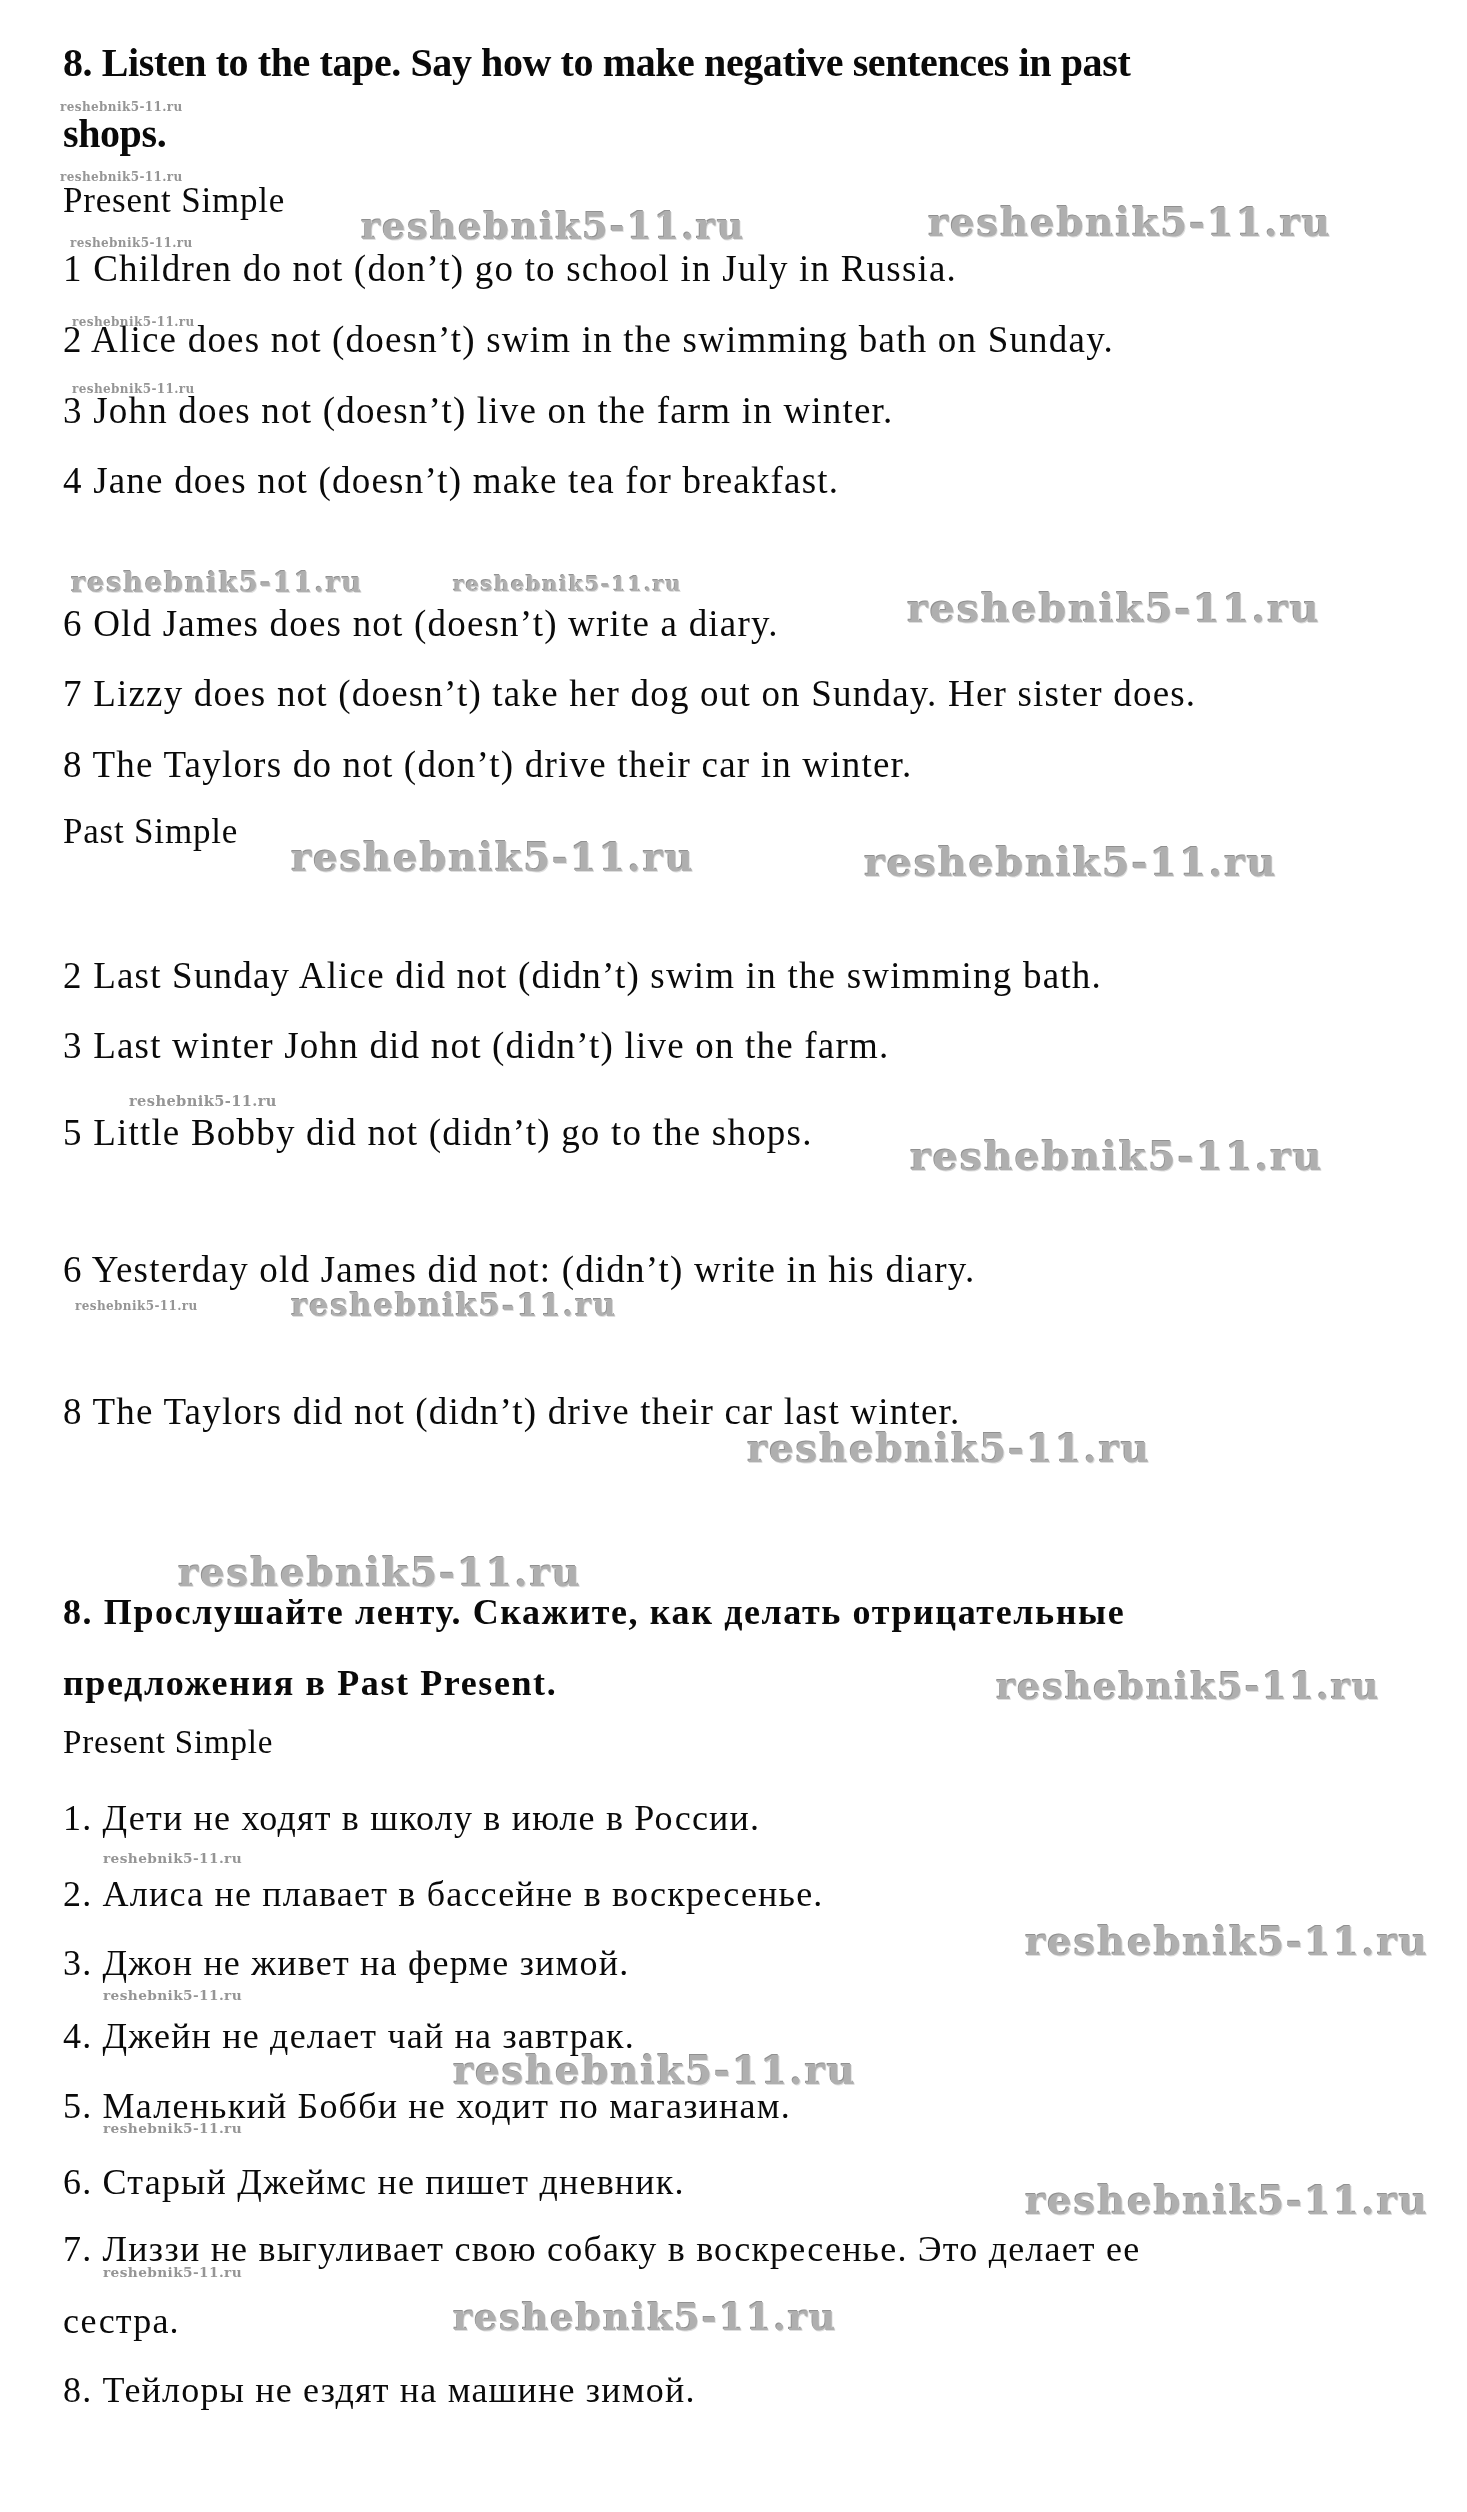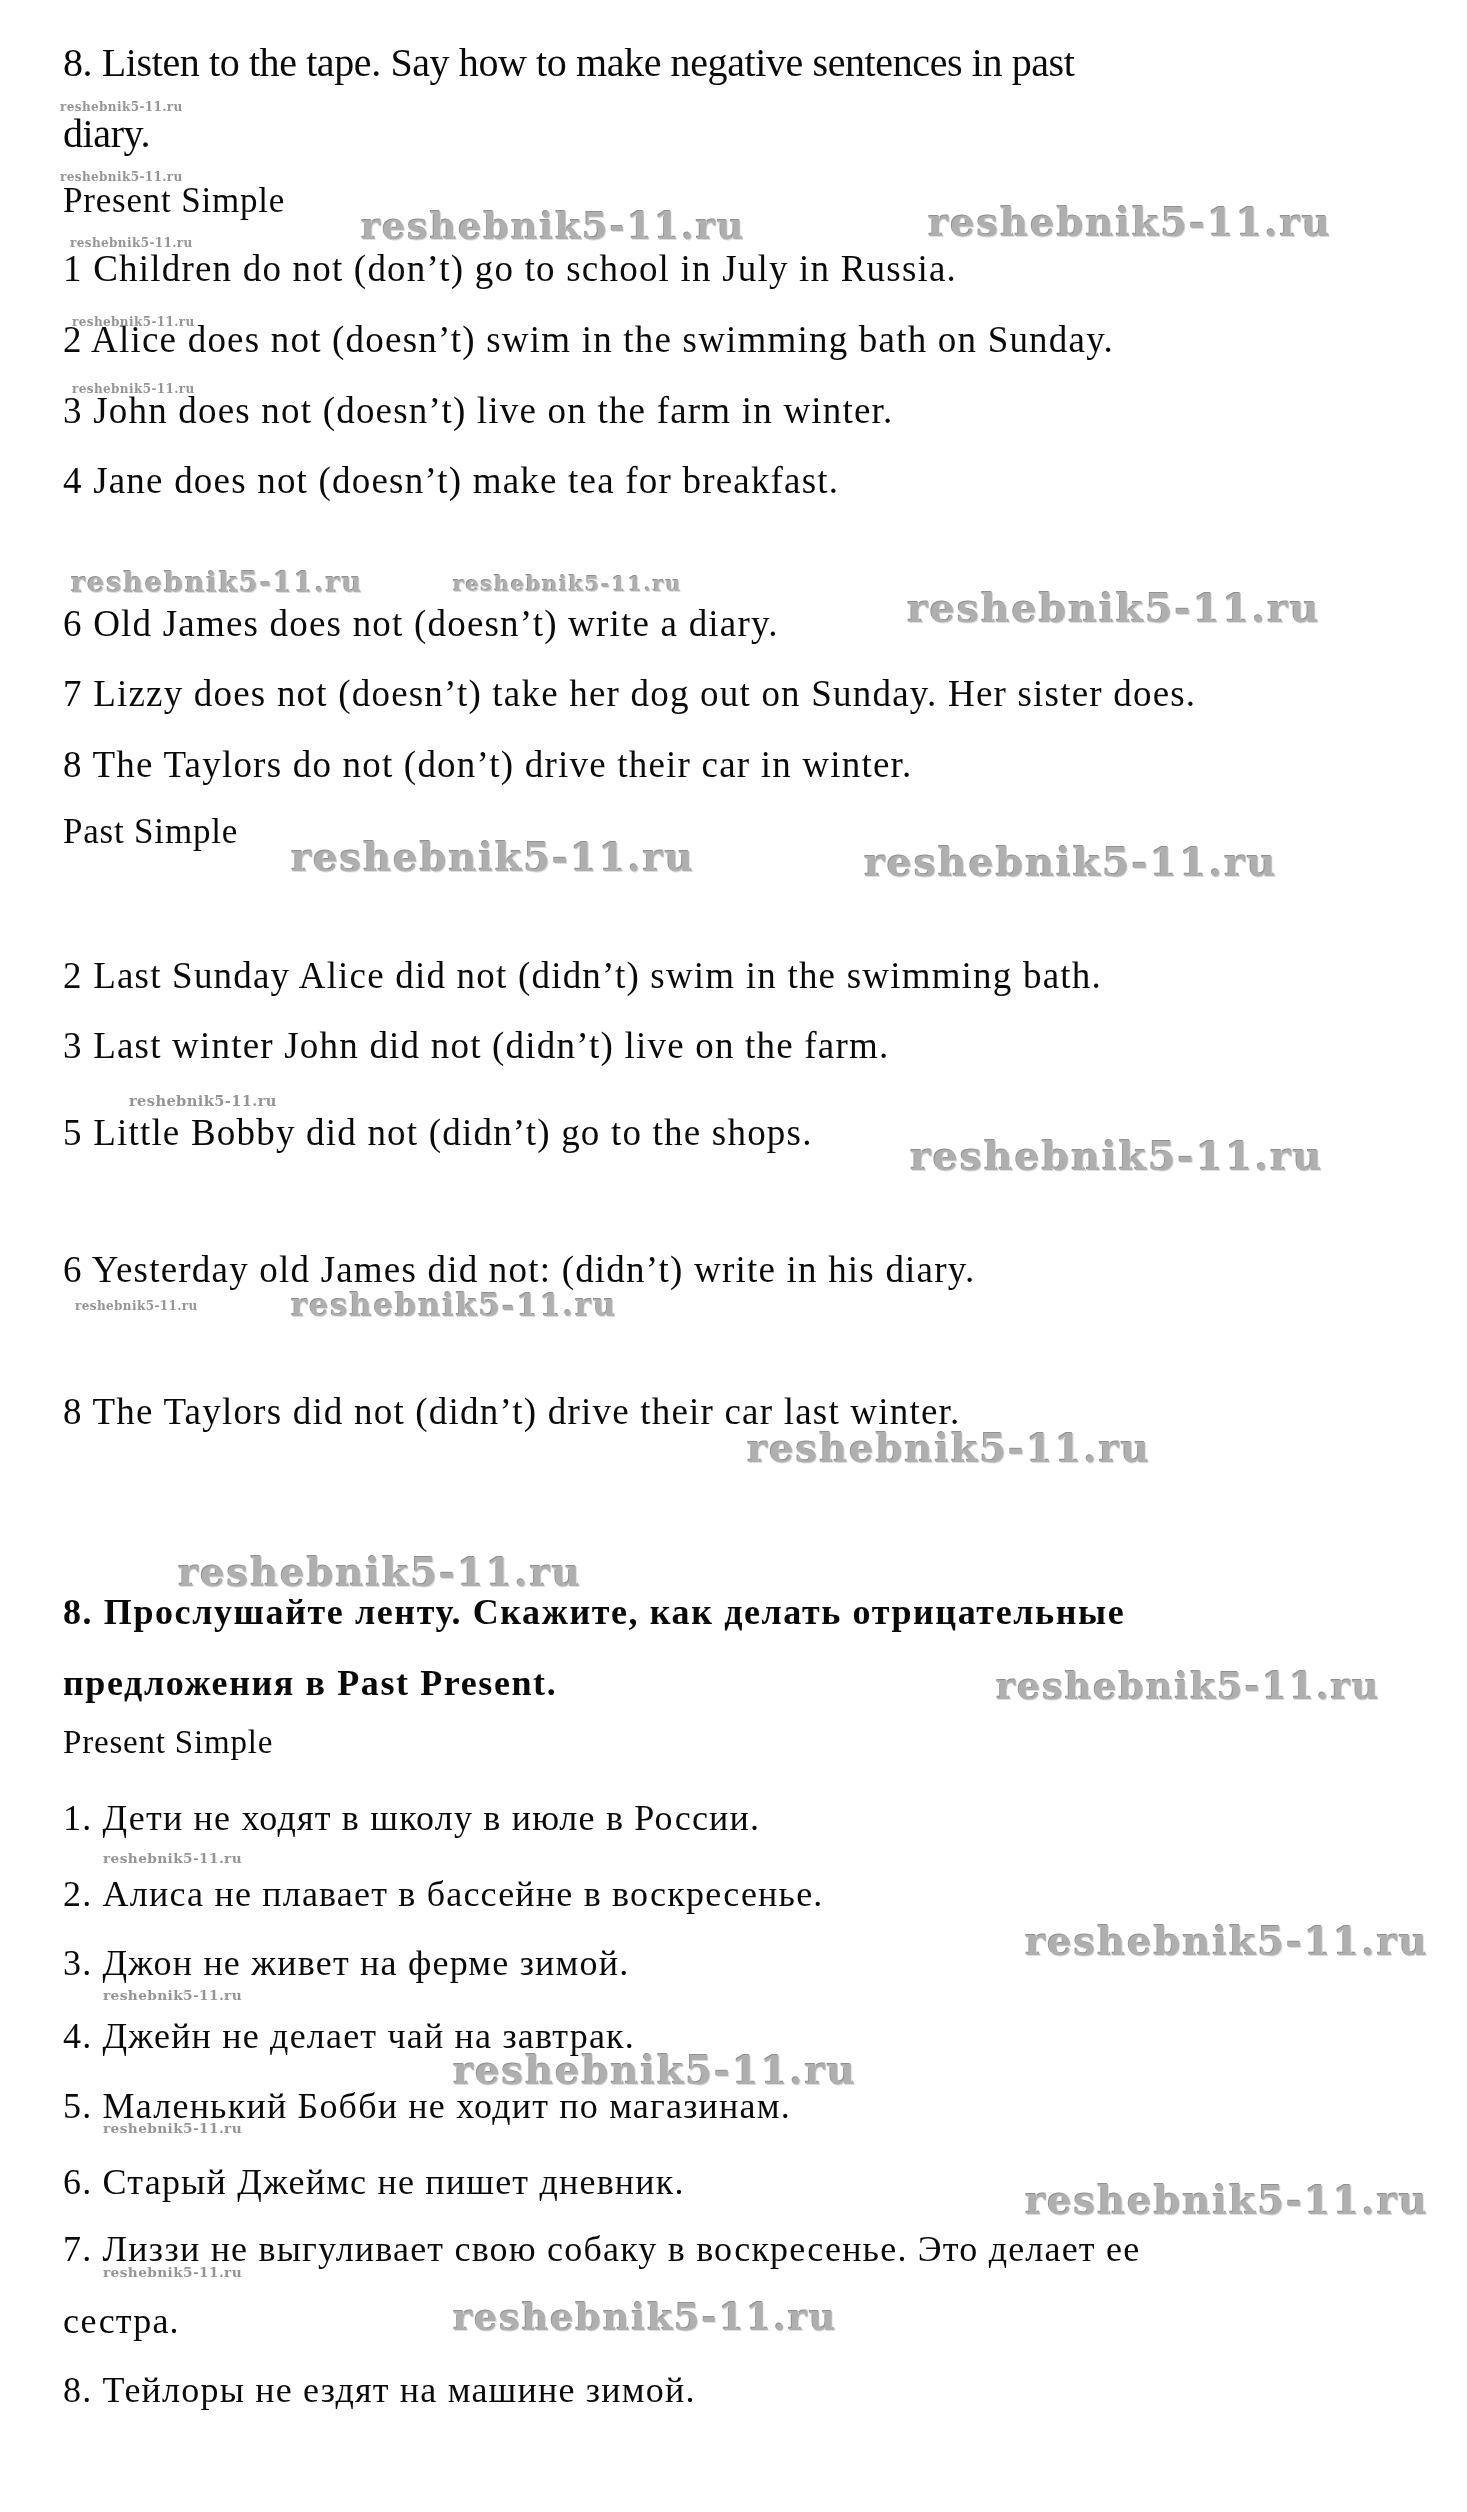--- a/index.html
+++ b/index.html
@@ -6,21 +6,21 @@
   .page {
     position: relative;
     width: 1468px;
     height: 2512px;
     background: #ffffff;
     color: #0a0a0a;
     font-family: "Liberation Serif", serif;
     overflow: hidden;
   }
   .abs { position: absolute; white-space: nowrap; }
-  .h-en  { left: 63px; font-weight: normal; font-size: 40px; letter-spacing: -0.4px; }
+  .h-en  { left: 63px; font-weight: bold; font-size: 40px; letter-spacing: -0.4px; }
   .lbl-en{ left: 63px; font-size: 35px; letter-spacing: 0.8px; }
   .ln-en { left: 63px; font-size: 37px; letter-spacing: 1.2px; }
   .h-ru  { left: 63px; font-weight: bold; font-size: 36px; letter-spacing: 1.6px; }
   .lbl-ru{ left: 63px; font-size: 33px; letter-spacing: 0.8px; }
   .ln-ru { left: 63px; font-size: 36px; letter-spacing: 1.2px; }
   .wm {
     font-family: "DejaVu Serif", serif;
     font-weight: bold;
     color: #a9a9a9;
     letter-spacing: 1.6px;
@@ -35,21 +35,21 @@
     letter-spacing: 0.4px;
     opacity: 0.9;
   }
 </style>
 </head>
 <body>
 
 <div class="page">
 
   <div class="abs h-en" style="top:39px">8. Listen to the tape. Say how to make negative sentences in past</div>
-  <div class="abs h-en" style="top:110px">diary.</div>
+  <div class="abs h-en" style="top:110px">shops.</div>
 
   <div class="abs lbl-en" style="top:181px">Present Simple</div>
   <div class="abs ln-en" style="top:247px">1 Children do not (don’t) go to school in July in Russia.</div>
   <div class="abs ln-en" style="top:318px">2 Alice does not (doesn’t) swim in the swimming bath on Sunday.</div>
   <div class="abs ln-en" style="top:389px">3 John does not (doesn’t) live on the farm in winter.</div>
   <div class="abs ln-en" style="top:459px">4 Jane does not (doesn’t) make tea for breakfast.</div>
   <div class="abs ln-en" style="top:602px">6 Old James does not (doesn’t) write a diary.</div>
   <div class="abs ln-en" style="top:672px">7 Lizzy does not (doesn’t) take her dog out on Sunday. Her sister does.</div>
   <div class="abs ln-en" style="top:743px">8 The Taylors do not (don’t) drive their car in winter.</div>
 

